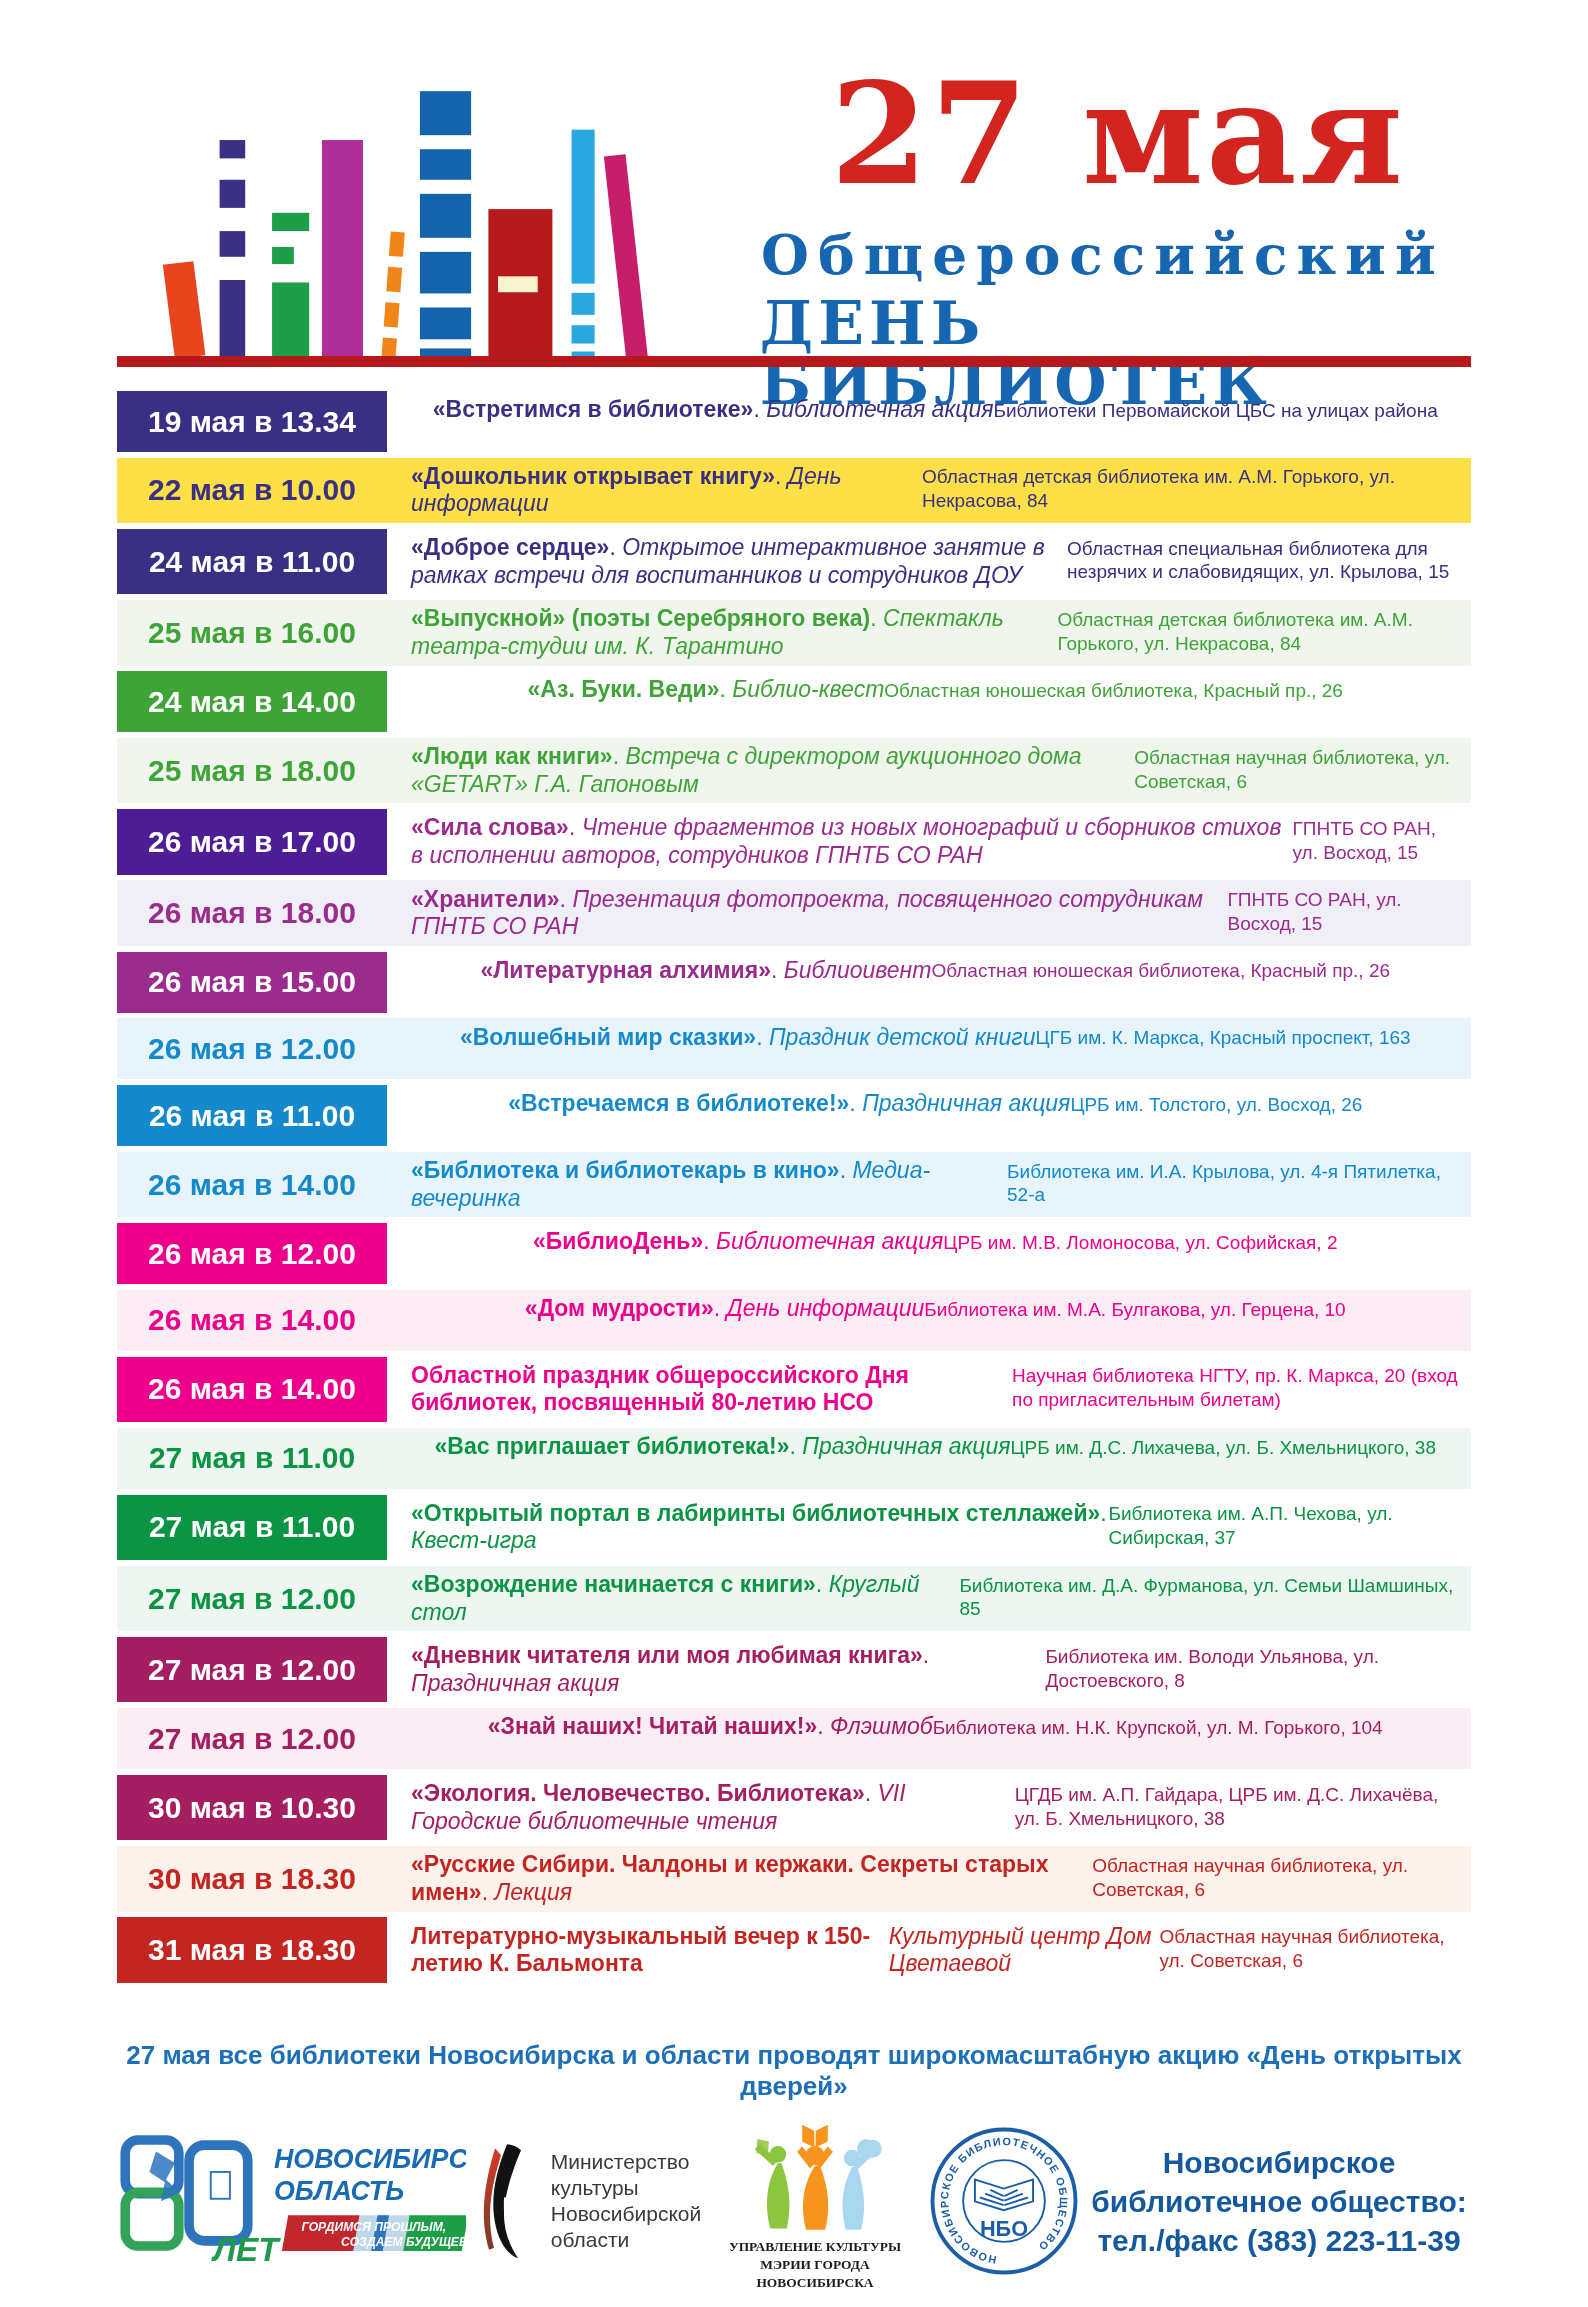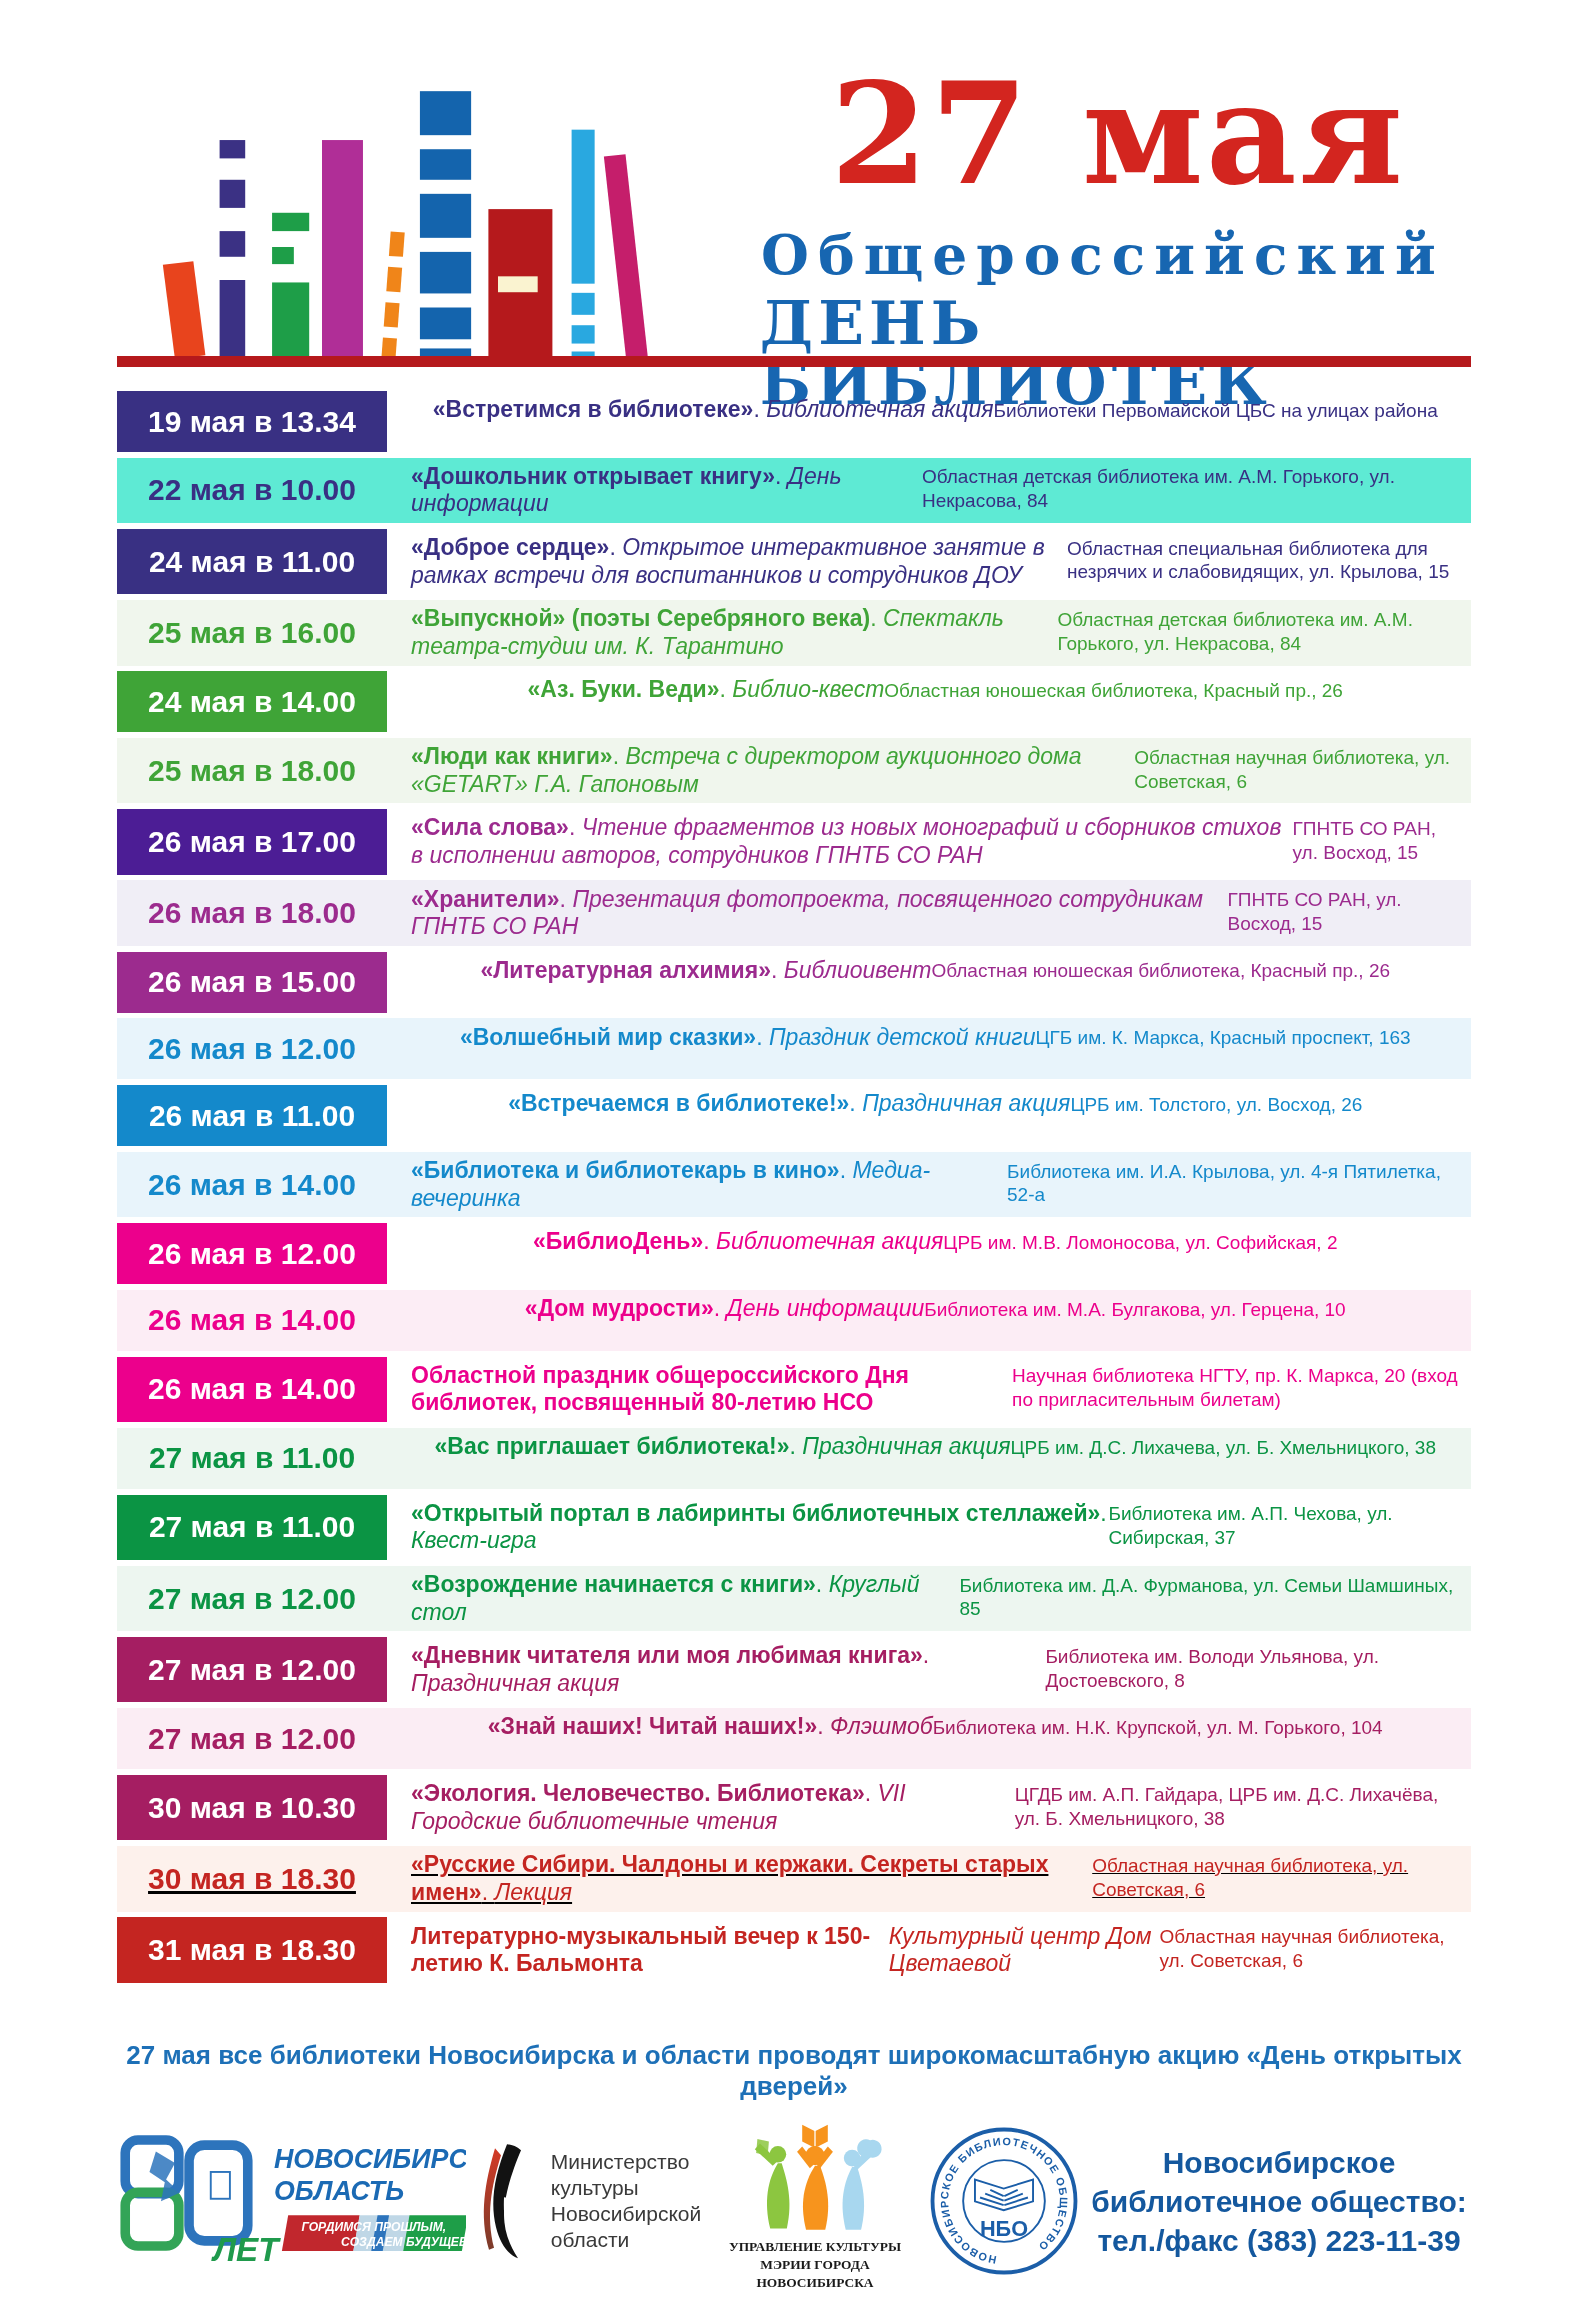--- a/index.html
+++ b/index.html
@@ -107,21 +107,21 @@
       <div class="event-row">
       <div class="event-date" style="background: rgb(57, 48, 131); color: rgb(255, 255, 255);">19 мая в 13.34</div>
       <div class="event-body" style="color: rgb(57, 48, 131);">
         <div class="event-titleline">
           <span class="event-title">«Встретимся в библиотеке»</span><span class="event-sep">. </span><span class="event-type">Библиотечная акция</span>
         </div>
 
         <div class="event-address">Библиотеки Первомайской ЦБС на улицах района</div>
       </div>
     </div>
-      <div class="event-row" style="background: #5eead4; justify-content: flex-end;">
+      <div class="event-row" style="background: #fde047; justify-content: flex-end;">
       <div class="event-date" style="color: rgb(57, 48, 131);">22 мая в 10.00</div>
       <div class="event-body" style="color: rgb(57, 48, 131);">
         <div class="event-titleline">
           <span class="event-title">«Дошкольник открывает книгу»</span><span class="event-sep">. </span><span class="event-type">День информации</span>
         </div>
 
         <div class="event-address">Областная детская библиотека им. А.М. Горького, ул. Некрасова, 84</div>
       </div>
     </div>
       <div class="event-row">
@@ -307,21 +307,21 @@
       <div class="event-row">
       <div class="event-date" style="background: rgb(165, 30, 98); color: rgb(255, 255, 255);">30 мая в 10.30</div>
       <div class="event-body" style="color: rgb(165, 30, 98);">
         <div class="event-titleline">
           <span class="event-title">«Экология. Человечество. Библиотека»</span><span class="event-sep">. </span><span class="event-type">VII Городские библиотечные чтения</span>
         </div>
 
         <div class="event-address">ЦГДБ им. А.П. Гайдара, ЦРБ им. Д.С. Лихачёва, ул. Б. Хмельницкого, 38</div>
       </div>
     </div>
-      <div class="event-row" style="background: rgb(253, 241, 236); text-decoration: underline;">
+      <div class="event-row" style="background: rgb(253, 241, 236);">
       <div class="event-date" style="color: rgb(196, 37, 33);">30 мая в 18.30</div>
       <div class="event-body" style="color: rgb(196, 37, 33);">
         <div class="event-titleline">
           <span class="event-title">«Русские Сибири. Чалдоны и кержаки. Секреты старых имен»</span><span class="event-sep">. </span><span class="event-type">Лекция</span>
         </div>
 
         <div class="event-address">Областная научная библиотека, ул. Советская, 6</div>
       </div>
     </div>
       <div class="event-row">

